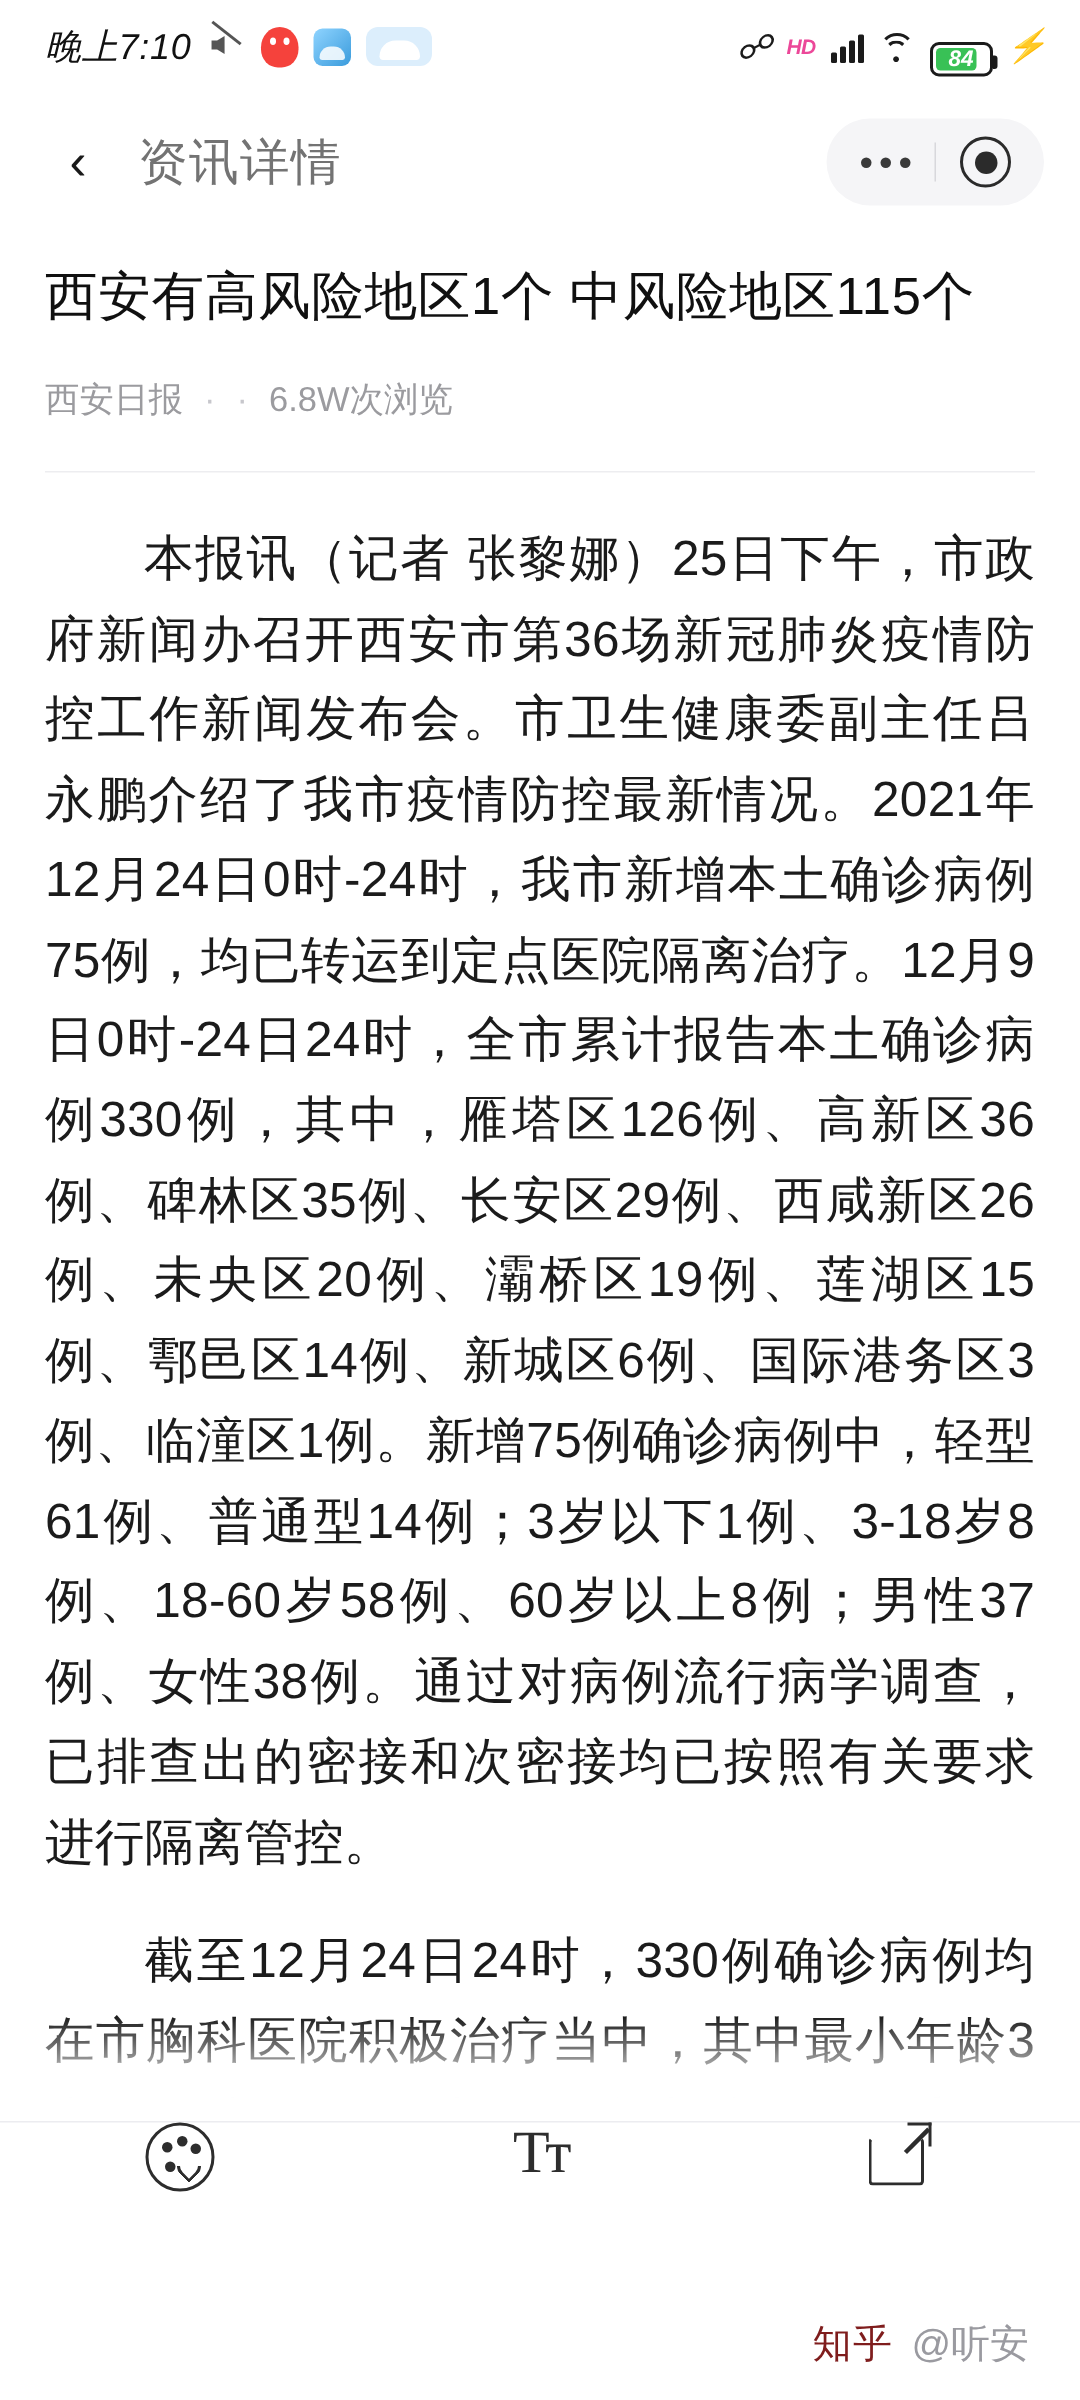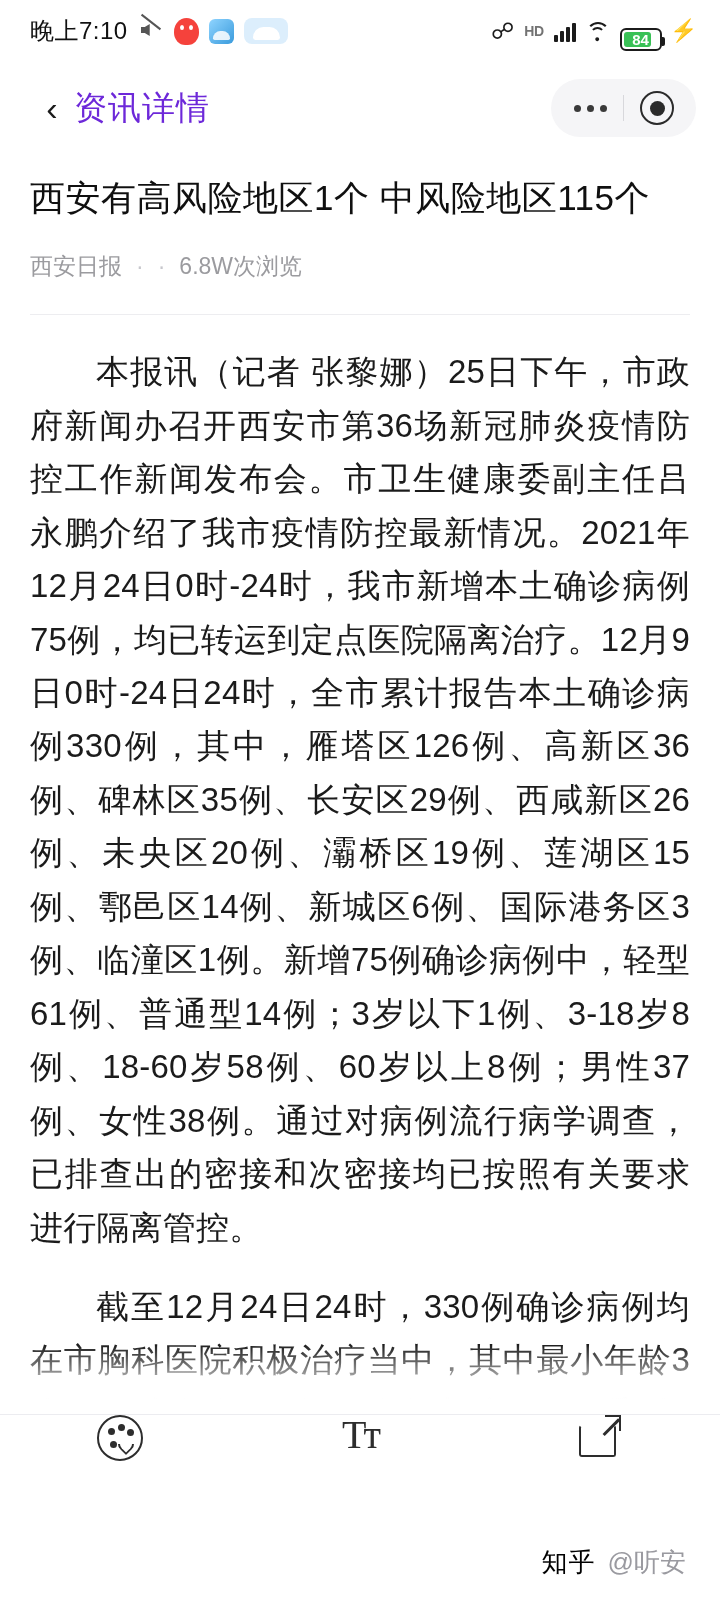--- a/index.html
+++ b/index.html
@@ -19,20 +19,21 @@
 
   
   .statusbar {
     height: 62px;
     flex: 0 0 62px;
     display: flex;
     align-items: center;
     padding: 0 22px 0 30px;
     font-size: 23px;
     color: #111;
+    font-style: italic;
   }
   .sb-left { display: flex; align-items: center; gap: 10px; }
   .sb-clock { font-size: 24px; letter-spacing: 0.5px; color: #111; }
   .sb-right { margin-left: auto; display: flex; align-items: center; gap: 9px; }
 
   .icon-mute { width: 26px; height: 26px; position: relative; display: inline-block; }
   .icon-mute:before {
     content: ""; position: absolute; left: 3px; top: 6px;
     width: 9px; height: 12px; background: #555;
     clip-path: polygon(0 25%, 45% 25%, 100% 0, 100% 100%, 45% 75%, 0 75%);
@@ -66,21 +67,21 @@
     width: 44px; height: 26px; border-radius: 8px;
     background: #dceefc; position: relative; overflow: hidden;
   }
   .icon-cloud:after {
     content: ""; position: absolute; left: 9px; top: 9px;
     width: 27px; height: 13px; background: #ffffff;
     border-radius: 13px 13px 3px 3px;
   }
   .bt-glyph { font-size: 23px; color: #1b1b1b; line-height: 1; }
   .hd-badge {
-    font-size: 14px; font-weight: bold; color: #737373;
+    font-size: 14px; font-weight: bold; color: #ec4899;
     letter-spacing: -0.5px; line-height: 1;
     border: 0; padding: 0 1px;
   }
   .bars { display: flex; align-items: flex-end; gap: 2px; height: 22px; }
   .bars i { width: 4px; background: #1b1b1b; display: block; border-radius: 1px; }
   .bars i:nth-child(1) { height: 7px; }
   .bars i:nth-child(2) { height: 11px; }
   .bars i:nth-child(3) { height: 15px; }
   .bars i:nth-child(4) { height: 19px; }
   .wifi {
@@ -118,21 +119,21 @@
     height: 92px;
     display: flex;
     align-items: center;
     padding: 0 24px 0 30px;
   }
   .nav-back {
     width: 44px; height: 44px; display: flex; align-items: center; justify-content: center;
     font-size: 34px; color: #1a1a1a; font-weight: 300;
   }
   .nav-title {
-    font-size: 33px; color: #6d28d9; letter-spacing: 1px;
+    font-size: 33px; color: #737373; margin-left: 18px; letter-spacing: 1px;
   }
   .nav-right {
     margin-left: auto; display: flex; align-items: center;
     background: #f5f5f7; border-radius: 34px; height: 58px;
     padding: 0 6px; gap: 0;
   }
   .nav-dots {
     width: 66px; height: 58px; display: flex; align-items: center; justify-content: center;
     gap: 6px;
   }
@@ -234,21 +235,21 @@
     border-top: 2.5px solid #2d2d2d; border-right: 2.5px solid #2d2d2d;
   }
 
   
   .watermark {
     flex: 0 0 76px; height: 76px;
     display: flex; align-items: center; justify-content: flex-end;
     padding-right: 34px; gap: 12px;
     background: #ffffff;
   }
-  .wm-logo { font-size: 26px; color: #000000; letter-spacing: 1px; }
+  .wm-logo { font-size: 26px; color: #7f1d1d; letter-spacing: 1px; }
   .wm-user { font-size: 26px; color: #9a9aa0; }
 </style>
 </head>
 <body>
 
 <div class="screen">
 
   <div class="statusbar">
     <div class="sb-left">
       <span class="sb-clock">晚上7:10</span>

